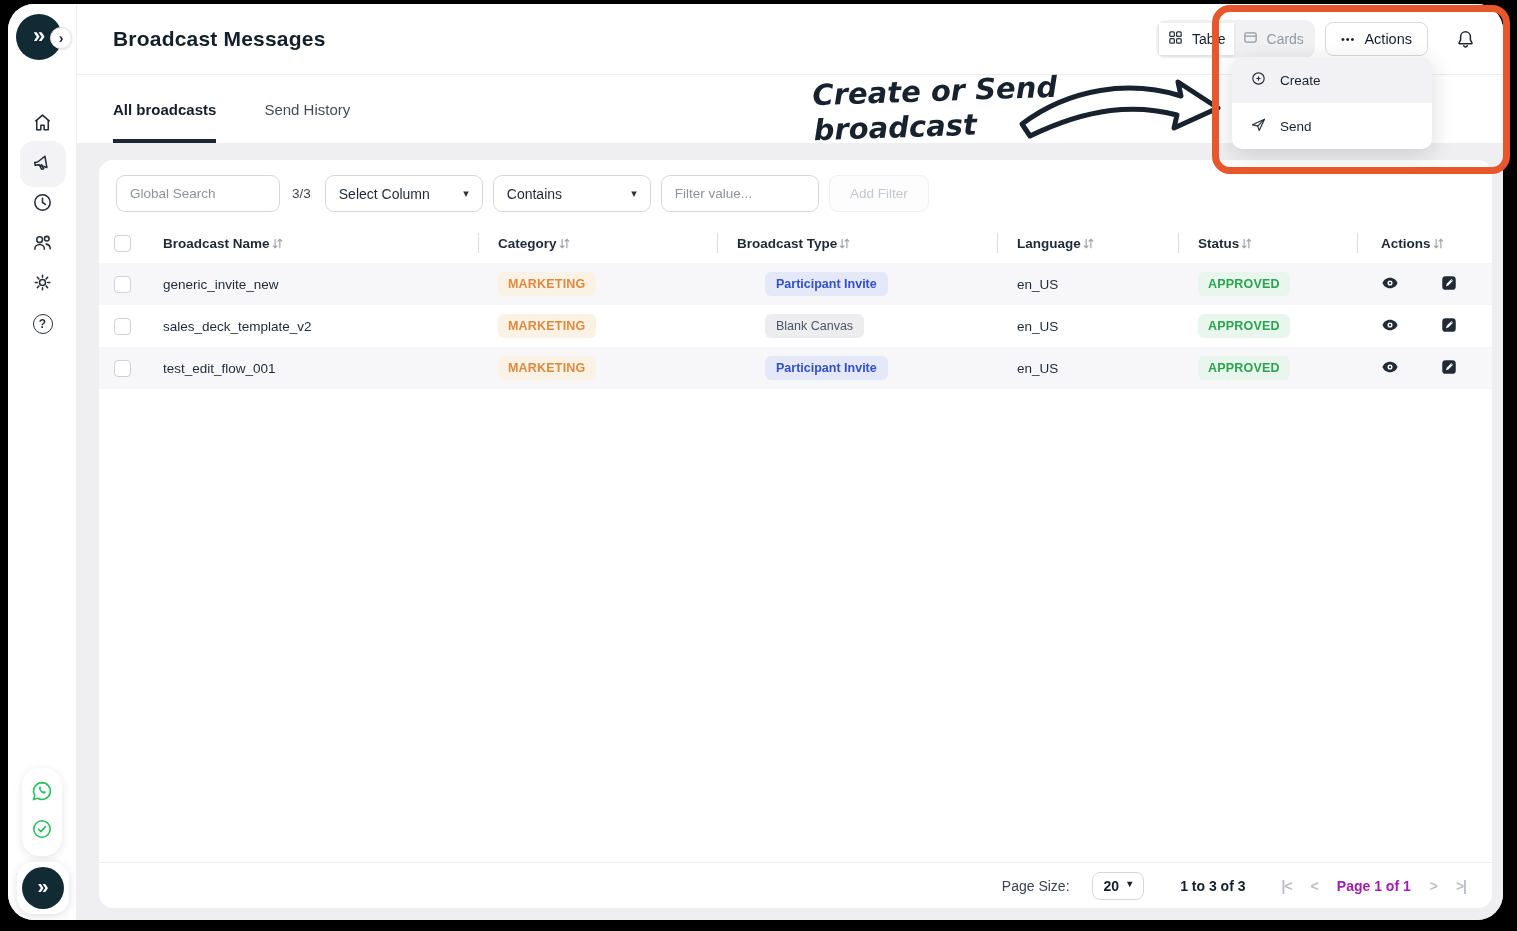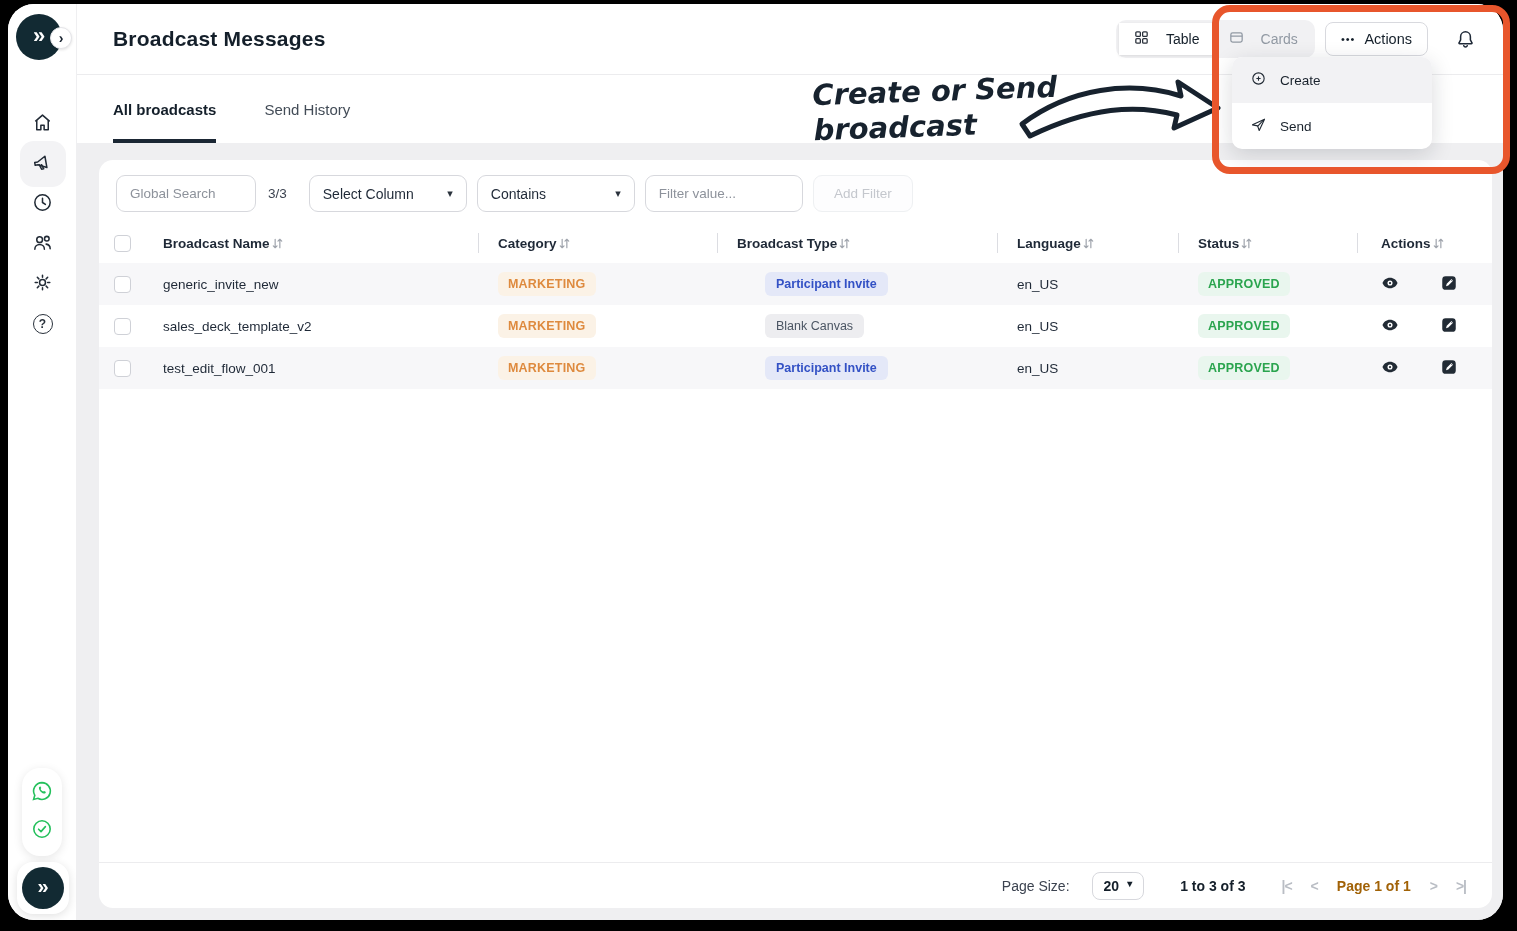--- a/index.html
+++ b/index.html
@@ -64,21 +64,21 @@
   .hdr {
     height:71px; display:flex; align-items:center;
     padding:0 20px 0 36px; background:#fff; border-bottom:1px solid #ececee;
   }
   .page-title { font-size:21px; font-weight:700; color:#141f2a; letter-spacing:.2px; }
   .hdr-right { margin-left:auto; display:flex; align-items:center; }
   .segmented {
     background:#f1f1f3; border-radius:10px; padding:3px; display:flex; align-items:center;
   }
   .seg-btn {
-    display:flex; align-items:center; gap:16px; padding:6px 14px; border-radius:0;
+    display:flex; align-items:center; gap:8px; padding:6px 8px; border-radius:0;
     font-size:14px; cursor:pointer; border:none; background:transparent;
     font-family:inherit;
   }
   .seg-btn.selected { background:#fff; box-shadow:0 1px 3px rgba(0,0,0,.10); color:#141f2a; font-weight:500; }
   .seg-btn.idle { color:#9199a3; font-weight:500; }
   .actions-btn {
     margin-left:10px; display:flex; align-items:center; gap:9px;
     border:1px solid #d8d9de; background:#fff; border-radius:8px;
     padding:8px 15px; font-size:14.5px; font-weight:500; color:#141f2a;
     cursor:pointer; font-family:inherit;
@@ -95,22 +95,22 @@
   
   .content { flex:1; background:#efeff1; padding:17px 11px 12px 22px; display:flex; min-height:0; }
   .card { flex:1; background:#fff; border-radius:14px; display:flex; flex-direction:column; min-height:0; overflow:hidden; }
 
   .filterbar { display:flex; align-items:center; padding:15px 16px 11px 17px; }
   .inp {
     height:37px; border:1px solid #d7d8dd; border-radius:9px; padding:0 13px;
     font-size:13.5px; color:#2a323c; font-family:inherit; outline:none; background:#fff;
   }
   .inp::placeholder { color:#8d929b; }
-  .gs { width:140px; }
-  .count { margin:0 22px 0 12px; font-size:13.5px; color:#3c4350; }
+  .gs { width:164px; }
+  .count { margin:0 14px 0 12px; font-size:13.5px; color:#3c4350; }
   .dd {
     height:37px; width:158px; border:1px solid #d7d8dd; border-radius:9px;
     display:flex; align-items:center; justify-content:space-between; padding:0 13px;
     font-size:14px; color:#1f2937; cursor:pointer; margin-right:10px; background:#fff;
   }
   .dd .caret { font-size:11px; color:#2a323c; }
   .fv { width:158px; margin-right:10px; }
   .add-filter {
     height:37px; width:100px; border:1px solid #eef0f2; background:#fdfdfe; border-radius:9px;
     font-size:13.5px; color:#c4c7cd; font-family:inherit; cursor:default;
@@ -162,21 +162,21 @@
     padding-right:26px; gap:22px; font-size:14px; color:#3c4350;
   }
   .psize-box {
     display:flex; gap:8px; border:1px solid #d7d8dd;
     border-radius:8px; padding:5px 11px; font-weight:600; color:#141f2a; cursor:pointer;
   }
   .psize-box .caret { font-size:10px; }
   .range { font-weight:600; color:#141f2a; margin-left:14px; }
   .pager { display:flex; align-items:center; gap:19px; margin-left:14px; }
   .pg-btn { color:#b9bdc4; font-size:14px; font-weight:600; cursor:default; letter-spacing:-1px; }
-  .pg-label { color:#a16207; font-weight:600; letter-spacing:0; }
+  .pg-label { color:#a21caf; font-weight:600; letter-spacing:0; }
 
   
   .annotation {
     position:absolute; left:813px; top:74px; z-index:40;
     font-family:"DejaVu Sans", sans-serif; font-style:italic; font-weight:700;
     font-size:29px; line-height:1.2; color:#17222e; transform:rotate(-2deg);
   }
   .arrow-wrap { position:absolute; left:1018px; top:74px; z-index:40; }
   .menu {
     position:absolute; left:1232px; top:57px; width:200px; z-index:45;

